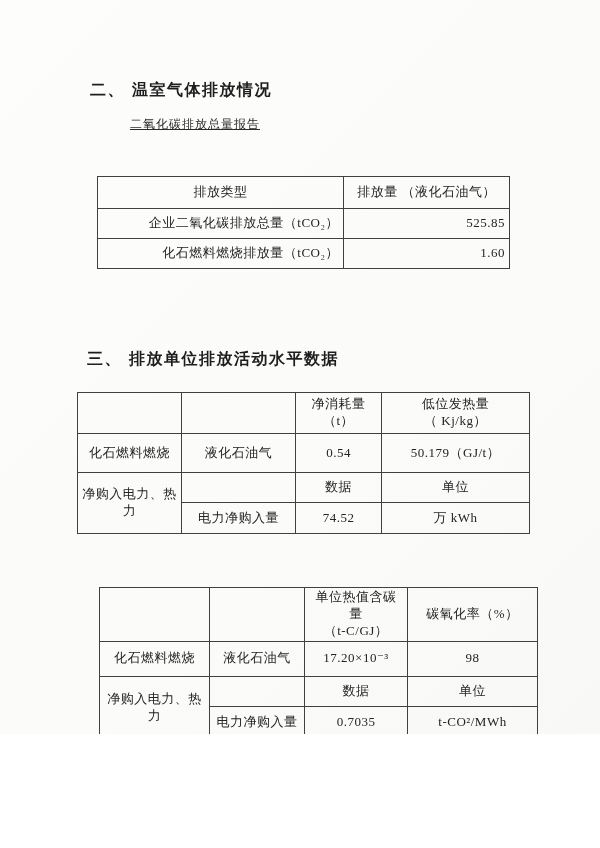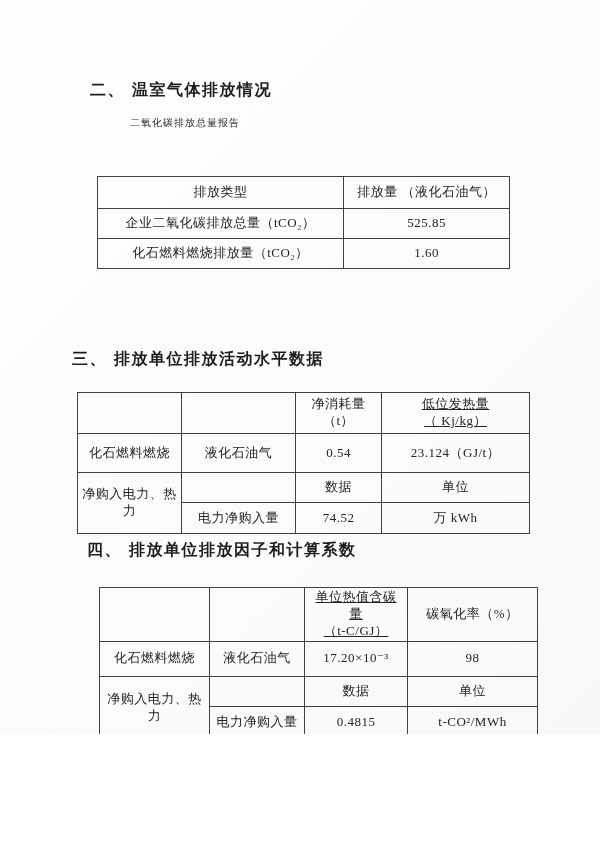--- a/index.html
+++ b/index.html
@@ -16,59 +16,60 @@
     font-family:"DejaVu Sans","Liberation Sans",sans-serif;
     font-weight:bold;
     font-size:16px;
     letter-spacing:1.5px;
     color:#1e1e1e;
     white-space:nowrap;
   }
   .subtitle{
     position:absolute;
     left:130px;top:116px;
-    font-size:10px;
+    font-size:12px;
     letter-spacing:1px;
     color:#2a2a2a;
     white-space:nowrap;
+    text-decoration:underline;
   }
   table.doc{
     position:absolute;
     border-collapse:collapse;
     table-layout:fixed;
     font-size:13px;
     color:#242424;
     border-radius:8px;
   }
   table.doc td{
     border:1px solid #404040;
     text-align:center;
     vertical-align:middle;
     padding:1px 4px;
     letter-spacing:0.5px;
     line-height:1.3;
     overflow:hidden;
   }
   td.left{text-align:left;padding-left:9px;}
-  td.pre{white-space:pre-line;text-decoration:underline;}
+  td.pre{white-space:pre-line;}
   .t1{left:97px;top:176px;width:412px;}
   .t1 .r-hdr td{height:29px;}
-  .t1 .r-data td{height:27px;}
+  .t1 .r-data td{height:27px;text-align:right;}
   .t2{left:77px;top:392px;width:452px;}
   .t2 .r-hdr td{height:38px;}
   .t2 .r1 td{height:36px;}
   .t2 .r2 td{height:27px;}
   .t2 .r3 td{height:28px;}
   .t3{left:91px;top:587px;width:438px;margin-left:8px;}
   .t3 .r-hdr td{height:40px;}
   .t3 .r1 td{height:32px;}
   .t3 .r2 td{height:27px;}
   .t3 .r3 td{height:30px;}
   .h2{left:90px;top:80px;}
-  .h3{left:72px;top:349px;}
+  .h3{left:87px;top:349px;}
   .h4{left:87px;top:540px;}
   .scan-artifact{
     position:absolute;left:7px;top:830px;
     width:6px;height:11px;background:#c9c9c9;
     opacity:.55;border-radius:2px;
   }
 </style>
 </head>
 <body>
 
@@ -112,37 +113,36 @@
         <td></td>
         <td></td>
         <td>净消耗量（t）</td>
         <td class="pre">低位发热量
 （ Kj/kg）</td>
       </tr>
       <tr class="r1">
         <td>化石燃料燃烧</td>
         <td>液化石油气</td>
         <td>0.54</td>
-        <td>23.124（GJ/t）</td>
+        <td>50.179（GJ/t）</td>
       </tr>
       <tr class="r2">
         <td rowspan="2">净购入电力、热力</td>
         <td></td>
         <td>数据</td>
         <td>单位</td>
       </tr>
       <tr class="r3">
         <td>电力净购入量</td>
         <td>74.52</td>
         <td>万 kWh</td>
       </tr>
     </tbody>
   </table>
 
-  <div class="heading h4">四、 排放单位排放因子和计算系数</div>
 
   <table class="doc t3">
     <colgroup>
         <col style="width:110px">
         <col style="width:95px">
         <col style="width:103px">
         <col style="width:130px">
       </colgroup>
     <tbody>
       <tr class="r-hdr">
@@ -159,21 +159,21 @@
         <td>98</td>
       </tr>
       <tr class="r2">
         <td rowspan="2">净购入电力、热力</td>
         <td></td>
         <td>数据</td>
         <td>单位</td>
       </tr>
       <tr class="r3">
         <td>电力净购入量</td>
-        <td>0.4815</td>
+        <td>0.7035</td>
         <td>t-CO²/MWh</td>
       </tr>
     </tbody>
   </table>
 
   <div class="scan-artifact"></div>
 
 </div>
 
 </body></html>

